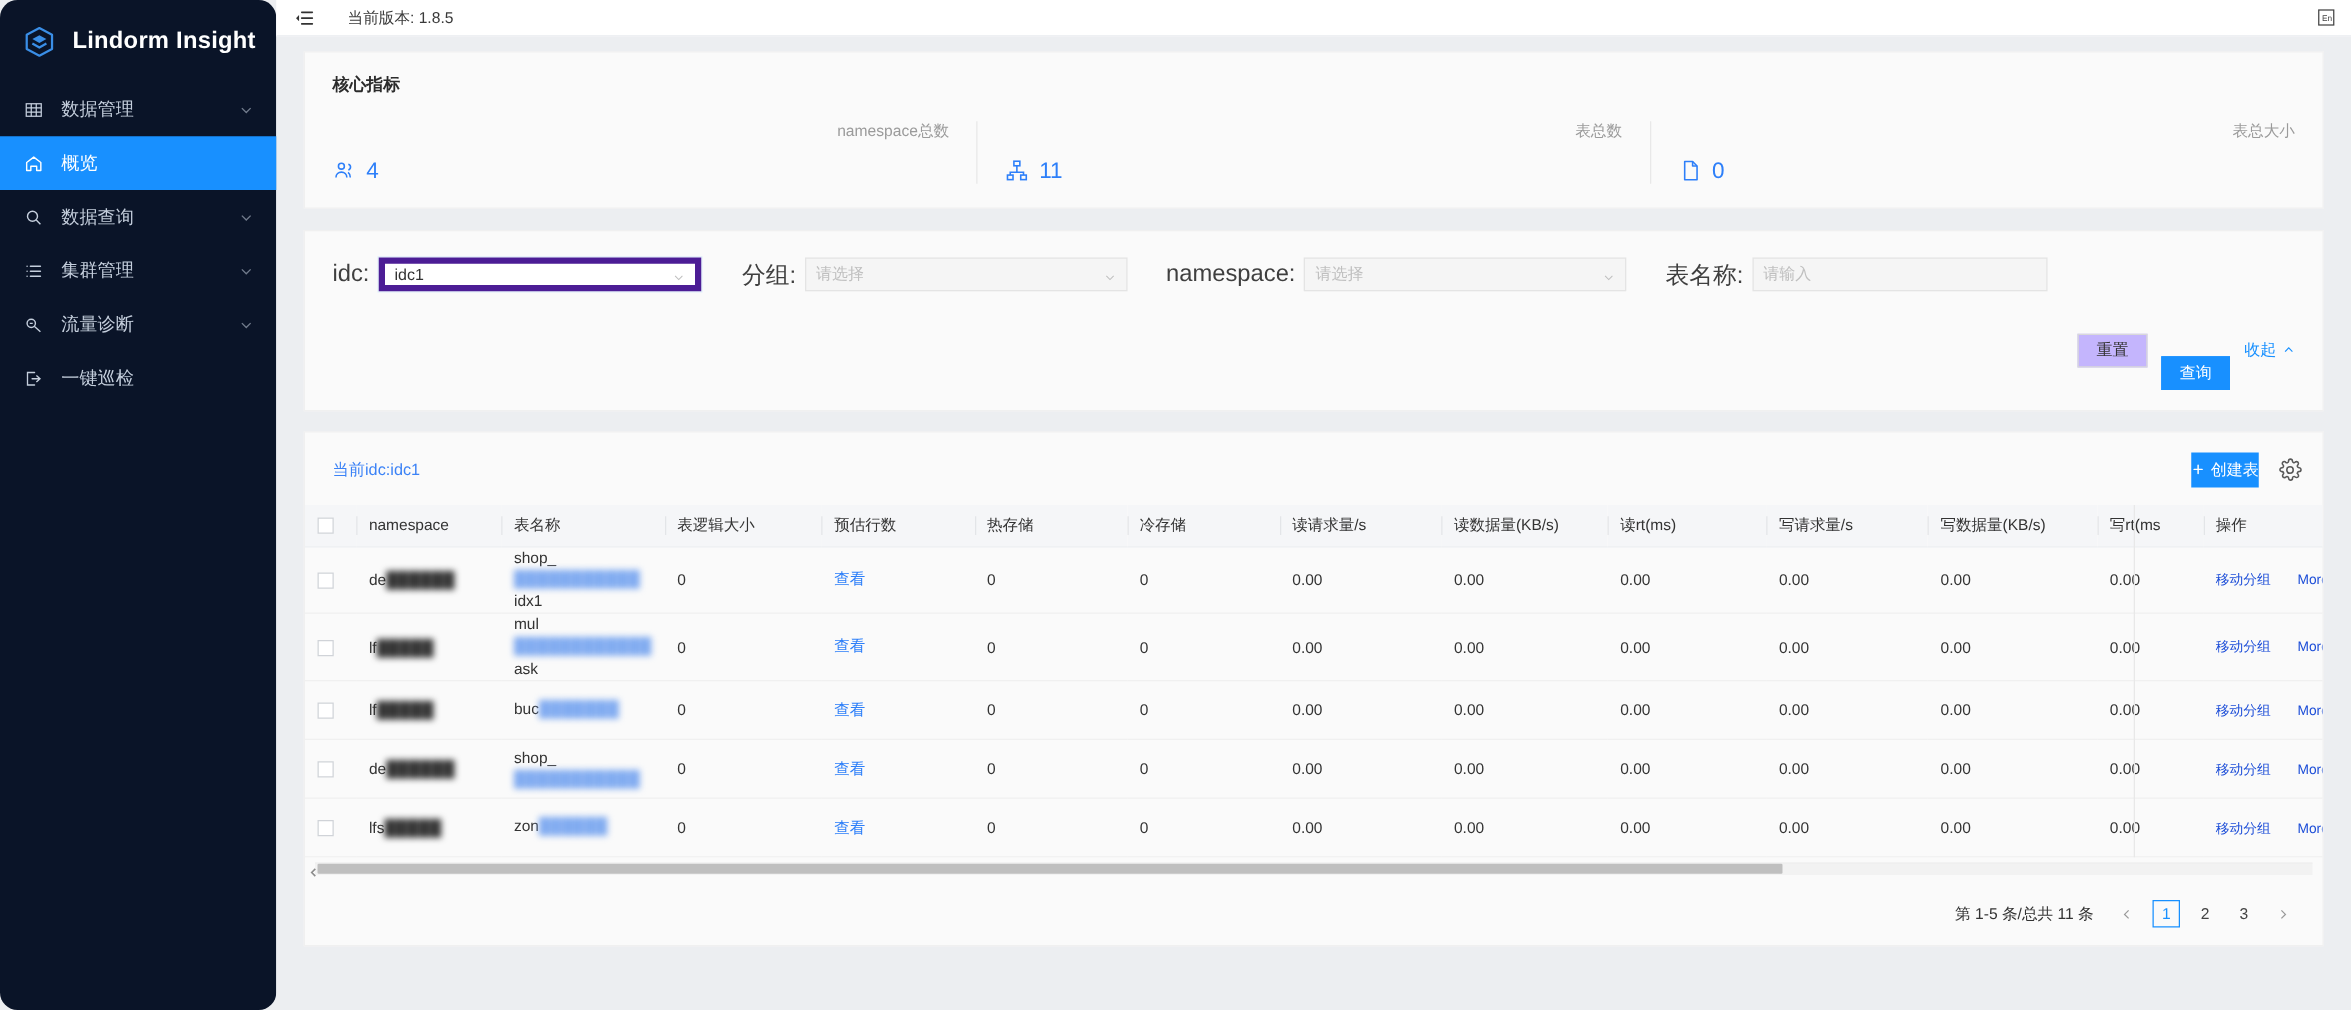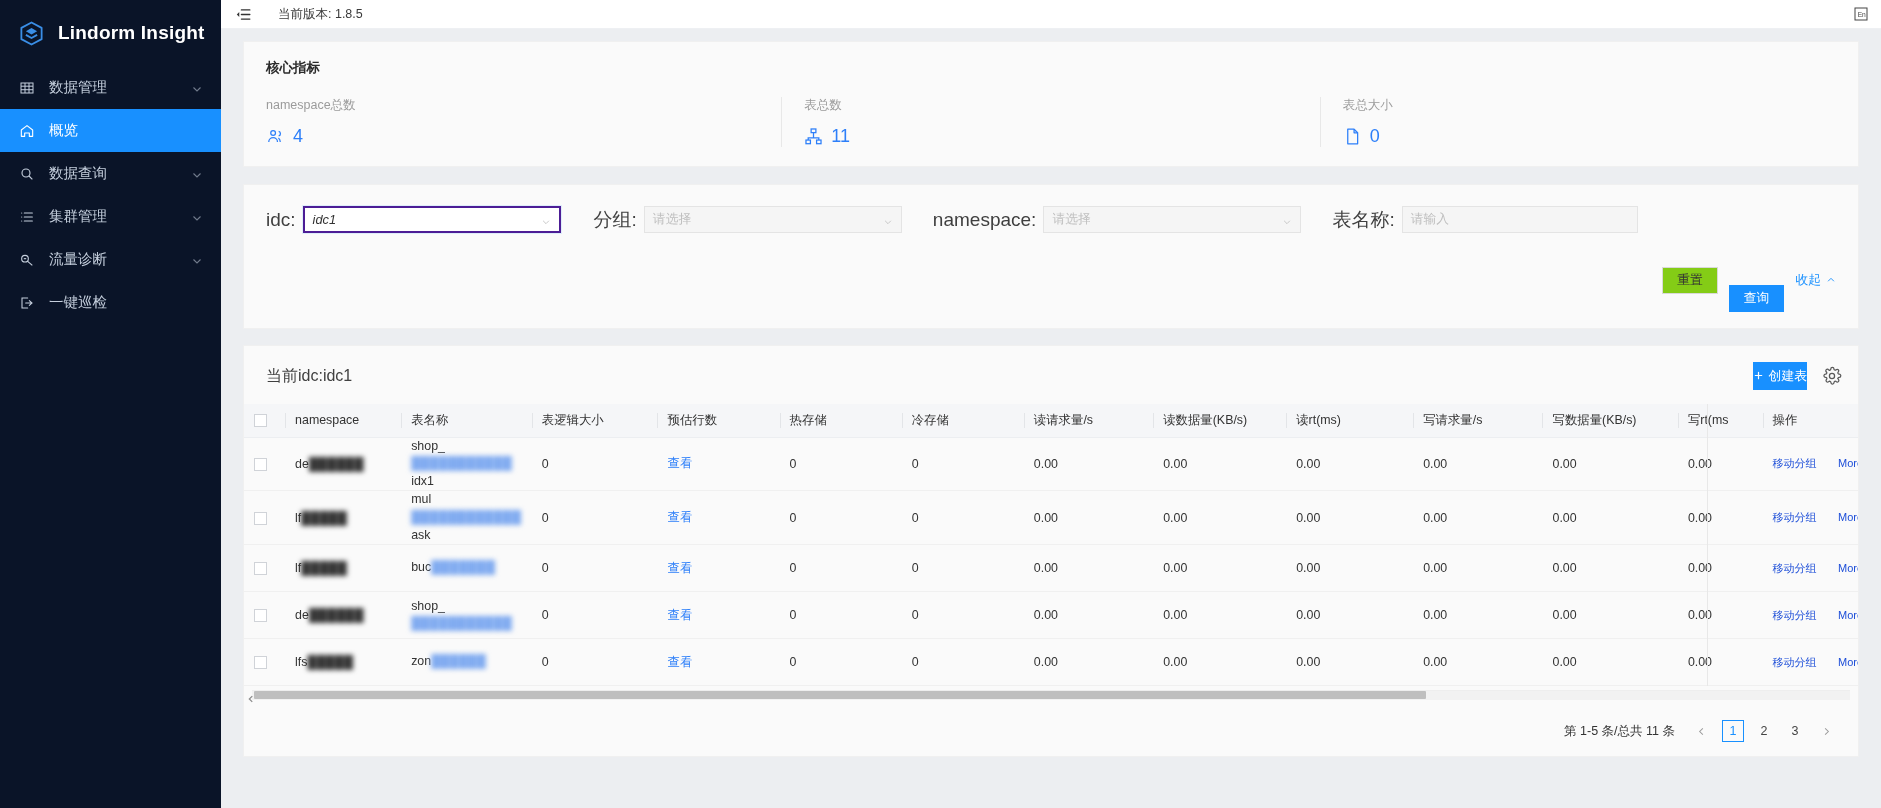--- a/index.html
+++ b/index.html
@@ -9,21 +9,21 @@
     background: #eceef1;
     overflow: hidden;
   }
   .app { display: flex; width: 1881px; height: 808px; }
 
   
   .sidebar {
     width: 221px; flex: 0 0 221px;
     background: #0a1428;
     color: #c9d3e0;
-    display: flex; flex-direction: column;
+    display: flex; flex-direction: column; border-radius: 14px;
   }
   .brand {
     height: 66px; display: flex; align-items: center;
     padding-left: 18px; gap: 13px;
   }
   .brand-logo { width: 27px; height: 27px; flex: 0 0 27px; color:#3a8ee6; }
   .brand-title {
     font-size: 19px; font-weight: bold; color: #ffffff;
     letter-spacing: .2px; white-space: nowrap;
   }
@@ -52,74 +52,74 @@
   .topbar-spacer { flex: 1 1 auto; }
   .lang-icon { width: 16px; height: 16px; color: #444; cursor: pointer; flex:0 0 16px; }
 
   .content { flex: 1 1 auto; overflow: hidden; padding: 12px 22px 0 22px; }
 
   .card { background: #fafafa; border: 1px solid #f0f0f0; }
 
   
   .metrics-card { padding: 17px 0 19px 0; margin-bottom: 17px; }
   .metrics-title { font-size: 13.5px; font-weight: bold; color: #2b2b2b; padding: 0 22px; margin-bottom: 20px; }
-  .metrics-row { display: flex; padding: 0; }
+  .metrics-row { display: flex; padding: 0; text-align: right; }
   .metric {
     flex: 1 1 0; padding: 0 22px; position: relative;
   }
   .metric + .metric { border-left: 1px solid #e8e8e8; }
   .metric-label { font-size: 12.5px; color: #9b9b9b; margin-bottom: 12px; }
   .metric-value-row { display: flex; align-items: center; gap: 8px; }
   .metric-icon { width: 19px; height: 19px; color: #2d7ff9; flex: 0 0 19px; }
   .metric-value { font-size: 18px; color: #2d7ff9; }
 
   
   .filter-card { padding: 21px 22px 16px 22px; margin-bottom: 16px; }
   .filter-row { display: flex; align-items: center; }
   .filter-field { display: flex; align-items: center; }
   .filter-label { font-size: 19px; color: #3f3f3f; white-space: nowrap; margin-right: 7px; }
   .fi {
     height: 27px; border: 1px solid #d9d9d9; background: #fff;
     display: flex; align-items: center; padding: 0 8px;
     font-size: 12.8px; color: #333; position: relative;
   }
-  .fi.focused { border: 2px solid #4c1d95; box-shadow: 0 0 0 1px rgba(24,144,255,.12); font-style: italic; }
+  .fi.focused { border: 5px solid #4c1d95; box-shadow: 0 0 0 1px rgba(24,144,255,.12); }
   .fi.disabled { background: #f5f5f5; border-color: #e4e4e4; }
   .fi .ph { color: #bfbfbf; }
   .fi .caret {
     position: absolute; right: 8px; top: 50%; transform: translateY(-50%);
     width: 10px; height: 10px; color: #bfbfbf;
   }
   .w-idc { width: 258px; }
   .w-group { width: 258px; }
   .w-ns { width: 258px; }
   .w-tbl { width: 236px; }
   .gap-a { margin-left: 33px; }
   .gap-b { margin-left: 31px; }
   .gap-c { margin-left: 31px; }
 
   .filter-actions { display: flex; align-items: center; justify-content: flex-end; margin-top: 16px; gap: 11px; }
   .btn {
     height: 27px; padding: 0 14px; font-size: 12.8px;
     display: flex; align-items: center; justify-content: center;
-    cursor: pointer; border: 1px solid #d9d9d9; background: #84cc16; color: #333;
+    cursor: pointer; border: 1px solid #d9d9d9; background: #c4b5fd; color: #333;
   }
   .btn.primary { background: #1890ff; border-color: #1890ff; color: #fff; margin-top: 36px; }
   .link-collapse {
     display: flex; align-items: center; gap: 5px; font-size: 12.8px;
     color: #1890ff; cursor: pointer;
   }
   .link-collapse svg { width: 10px; height: 10px; }
 
   
   .table-card { padding: 0; }
   .table-head {
     display: flex; align-items: center; padding: 16px 16px 14px 22px;
   }
-  .table-head-title { font-size: 16px; color: #404040; }
+  .table-head-title { font-size: 13px; color: #3b82f6; }
   .table-head-spacer { flex: 1 1 auto; }
   .btn-create {
     height: 28px; padding: 0 0; background: #1890ff; color: #fff;
     font-size: 12.8px; display: flex; align-items: center; gap: 5px; cursor: pointer;
   }
   .gear-btn { width: 20px; height: 20px; margin-left: 15px; color: #595959; cursor: pointer; }
 
   .table-scroll { overflow: hidden; position: relative; }
   table.grid { width: 1700px; border-collapse: collapse; table-layout: fixed; }
   table.grid th {

